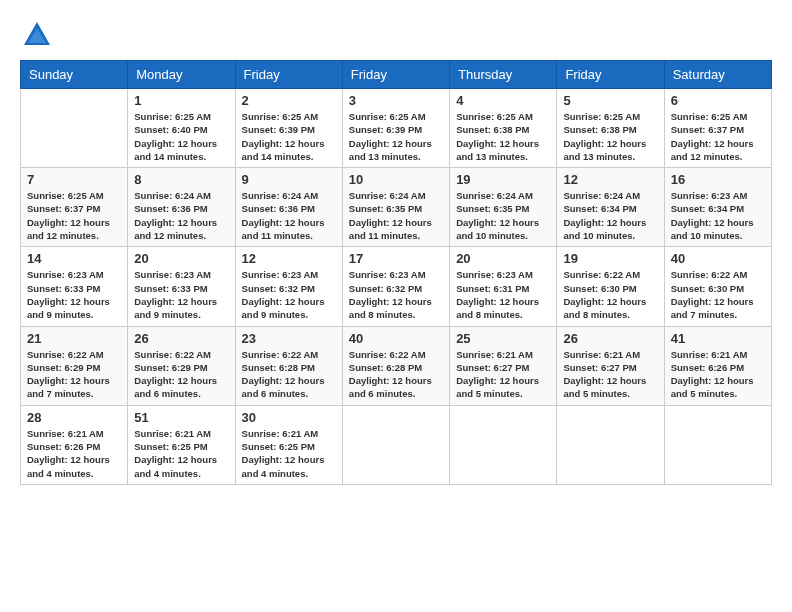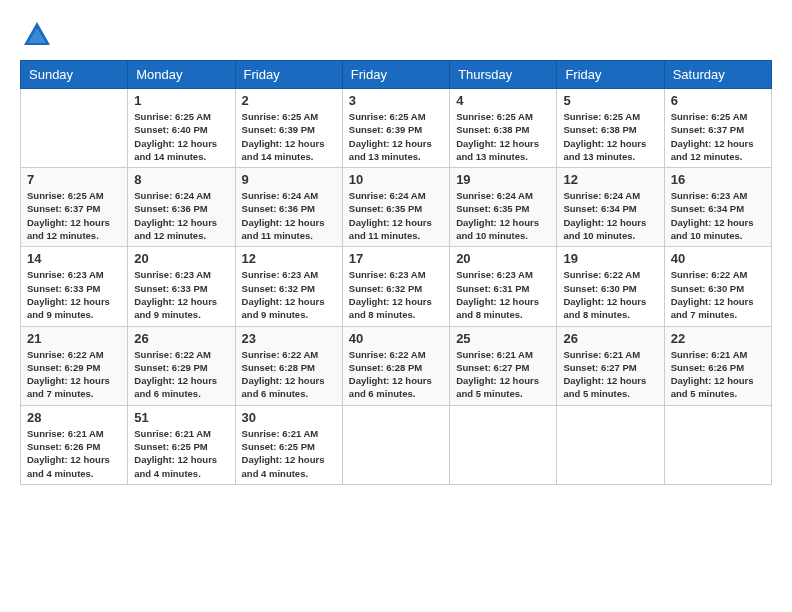--- a/index.html
+++ b/index.html
@@ -227,21 +227,21 @@
         </td>
         <td>
           <div class="day-number">25</div>
           <div class="day-info">Sunrise: 6:21 AM<br>Sunset: 6:27 PM<br>Daylight: 12 hours<br>and 5 minutes.</div>
         </td>
         <td>
           <div class="day-number">26</div>
           <div class="day-info">Sunrise: 6:21 AM<br>Sunset: 6:27 PM<br>Daylight: 12 hours<br>and 5 minutes.</div>
         </td>
         <td>
-          <div class="day-number">22</div>
+          <div class="day-number">41</div>
           <div class="day-info">Sunrise: 6:21 AM<br>Sunset: 6:26 PM<br>Daylight: 12 hours<br>and 5 minutes.</div>
         </td>
       </tr>
       <tr>
         <td>
           <div class="day-number">28</div>
           <div class="day-info">Sunrise: 6:21 AM<br>Sunset: 6:26 PM<br>Daylight: 12 hours<br>and 4 minutes.</div>
         </td>
         <td>
           <div class="day-number">51</div>

